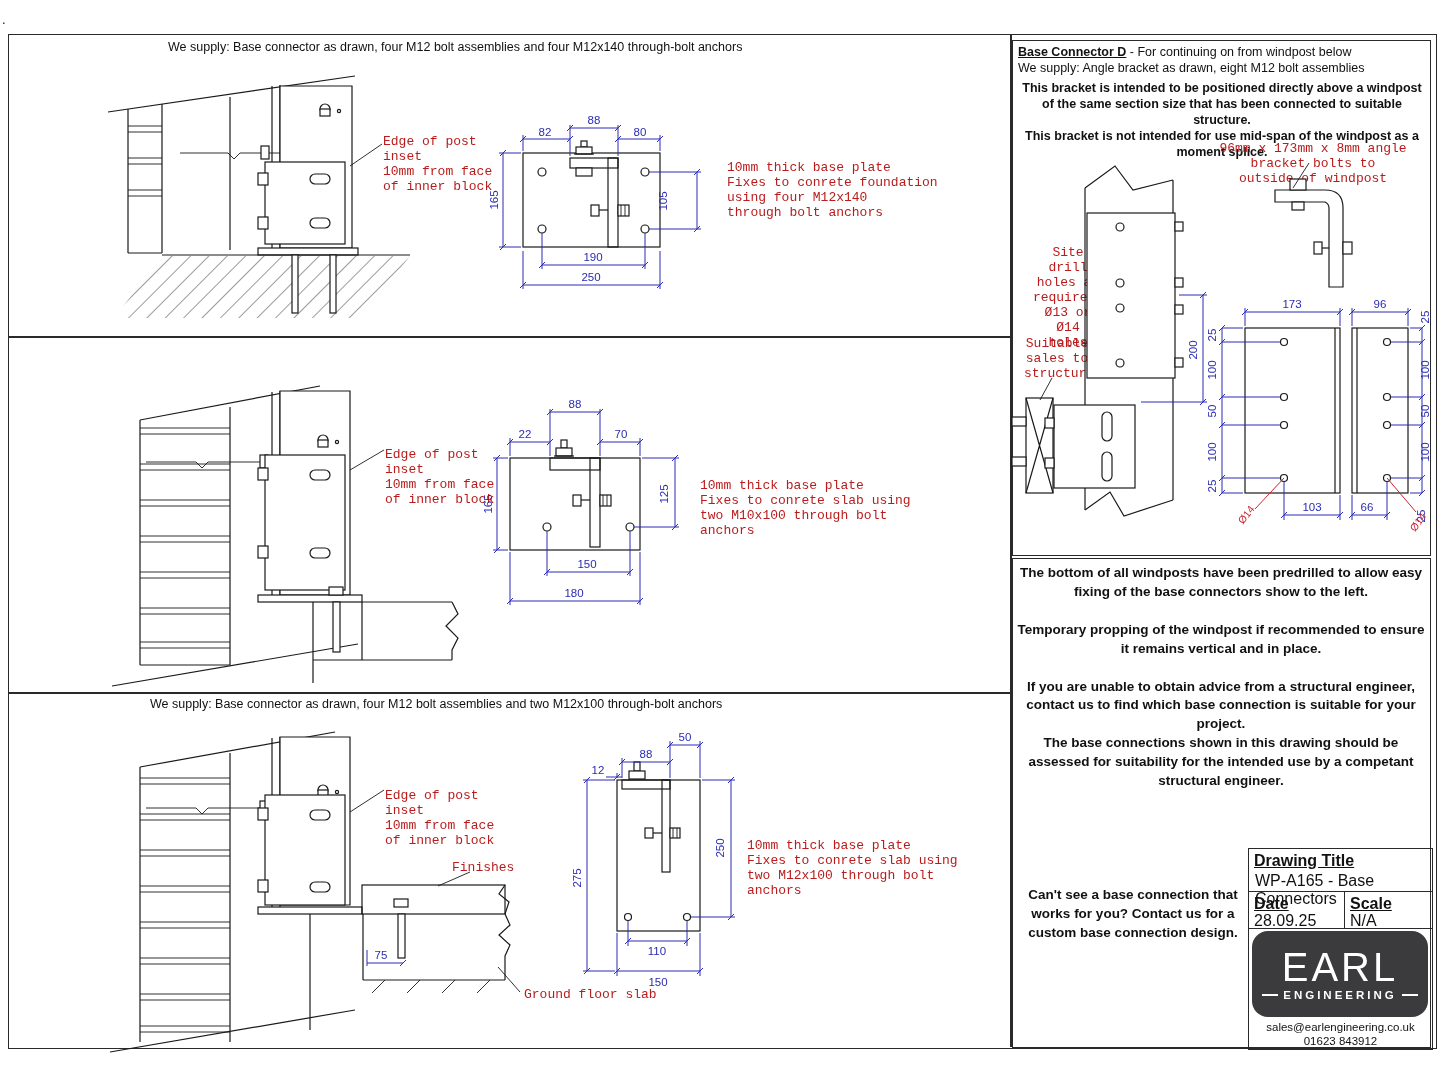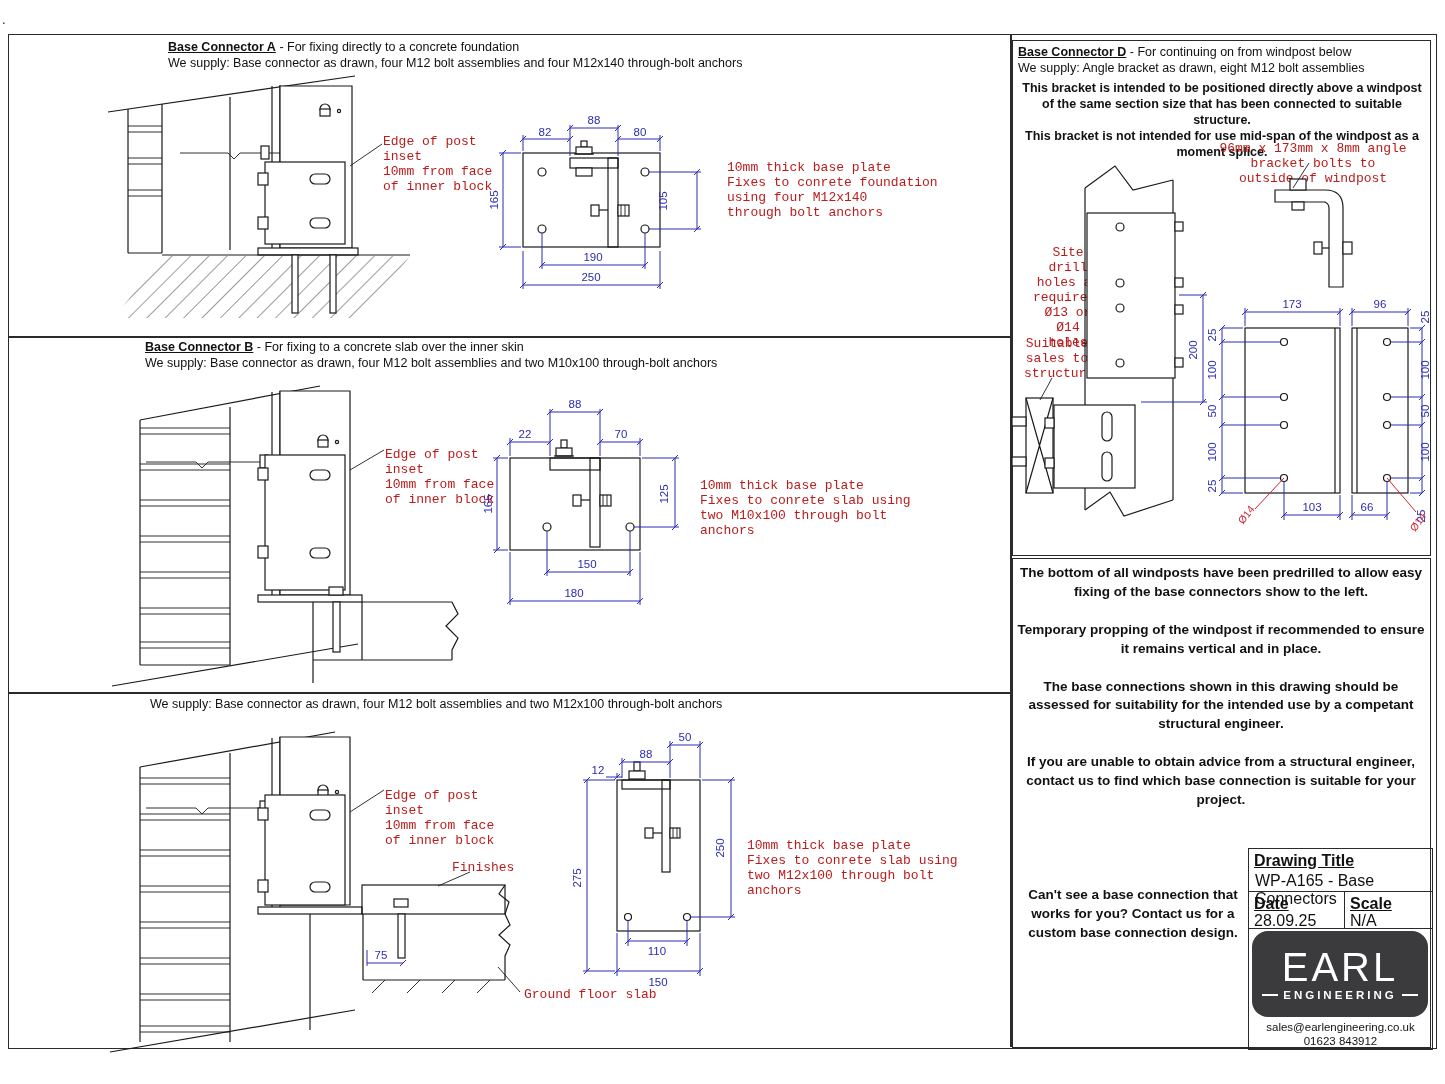--- a/index.html
+++ b/index.html
@@ -41,21 +41,20 @@
   <div class="abs" style="left:2px;top:12px;font-size:13px;">.</div>
 
   <div class="box" style="left:8px;top:34px;width:1427px;height:1013px;"></div>
   <div class="bline" style="left:9px;top:336px;width:1001px;height:1.5px;"></div>
   <div class="bline" style="left:9px;top:692px;width:1001px;height:1.5px;"></div>
   <div class="bline" style="left:1010px;top:35px;width:1.5px;height:1012px;"></div>
   <div class="box" style="left:1012px;top:40px;width:417px;height:514px;"></div>
   <div class="box" style="left:1012px;top:558px;width:417px;height:488px;"></div>
 
   <div class="phdr" style="left:168px;top:39px;">
-    <div><span class="b">Base Connector A</span><span> - For fixing directly to a concrete foundation</span></div>
     <div>We supply: Base connector as drawn, four M12 bolt assemblies and four M12x140 through-bolt anchors</div>
   </div>
 
   <svg style="left:100px;top:70px;" width="330" height="250" viewBox="0 0 330 250">
     <defs>
       <pattern id="gndA" width="13" height="13" patternUnits="userSpaceOnUse" patternTransform="rotate(45)">
         <line x1="0" y1="0" x2="0" y2="13" stroke="#3a3a3a" stroke-width="1"></line>
       </pattern>
     </defs>
     <path class="ln" d="M8,42 L255,6"></path>
@@ -121,24 +120,20 @@
     <path class="dim" d="M47,125 V161 M150,125 V161 M47,157 H150 M44,160 l6,-6 M147,160 l6,-6"></path>
     <text class="dimtxt" x="98" y="153" text-anchor="middle">190</text>
     <path class="dim" d="M28,143 V181 M165,143 V181 M28,177 H165 M25,180 l6,-6 M162,180 l6,-6"></path>
     <text class="dimtxt" x="96" y="173" text-anchor="middle">250</text>
   </svg>
   <div class="lbl" style="left:727px;top:160px;">10mm thick base plate
 Fixes to conrete foundation
 using four M12x140
 through bolt anchors</div>
 
-  <div class="phdr" style="left:145px;top:339px;">
-    <div><span class="b">Base Connector B</span><span> - For fixing to a concrete slab over the inner skin</span></div>
-    <div>We supply: Base connector as drawn, four M12 bolt assemblies and two M10x100 through-bolt anchors</div>
-  </div>
 
   <svg style="left:100px;top:378px;" width="390" height="315" viewBox="0 0 390 315">
     <path class="ln" d="M40,42 L220,8"></path>
     <path class="ln" d="M40,42 V287 M130,29 V287 M40,287 H130"></path>
     <path class="lnt" d="M40,50H130 M40,56H130 M40,86H130 M40,92H130 M40,122H130 M40,128H130 M40,158H130 M40,164H130 M40,194H130 M40,200H130 M40,230H130 M40,236H130 M40,264H130 M40,270H130"></path>
     <path class="lnt" d="M46,84 H96 L102,90 L108,84 H160"></path>
     <rect class="lnf" x="160" y="77" width="8" height="13"></rect>
       <path class="lnt" d="M168,84 H184"></path>
       <rect class="lnf" x="184" y="80" width="6" height="8"></rect>
     <path class="ln" d="M172,14 V219 M180,13 V219"></path>
@@ -384,22 +379,22 @@
     <text class="dimtxt" transform="rotate(-90 413 356)" x="413" y="356" text-anchor="middle">25</text>
     <path class="dim" d="M340,335 V360 M375,322 V360 M340,355 H375 M337,358 l6,-6 M372,358 l6,-6"></path>
     <text class="dimtxt" x="355" y="351" text-anchor="middle">66</text>
     <path class="redd" d="M375,318 L404,352"></path>
     <text class="redtxt" transform="rotate(-55 409 364)" x="409" y="364" text-anchor="middle">Ø14</text>
   </svg>
 
   <div class="abs" style="left:1016px;top:564px;width:410px;">
     <div class="note" style="position:static;margin-bottom:19px;">The bottom of all windposts have been predrilled to allow easy fixing of the base connectors show to the left.</div>
     <div class="note" style="position:static;margin-bottom:19px;">Temporary propping of the windpost if recommended to ensure it remains vertical and in place.</div>
+    <div class="note" style="position:static;">If you are unable to obtain advice from a structural engineer, contact us to find which base connection is suitable for your project.</div>
     <div class="note" style="position:static;margin-bottom:19px;">The base connections shown in this drawing should be assessed for suitability for the intended use by a competant structural engineer.</div>
-    <div class="note" style="position:static;">If you are unable to obtain advice from a structural engineer, contact us to find which base connection is suitable for your project.</div>
   </div>
   <div class="note" style="left:1016px;top:886px;width:234px;">Can't see a base connection that works for you?  Contact us for a custom base connection design.</div>
 
   <div class="tb">
     <div class="cell lab" style="left:5px;top:3px;">Drawing Title</div>
     <div class="cell" style="left:6px;top:23px;">WP-A165 - Base Connectors</div>
     <div class="bline" style="left:0;top:42px;width:100%;height:1.2px;"></div>
     <div class="cell lab" style="left:5px;top:46px;">Date</div>
     <div class="cell" style="left:5px;top:63px;">28.09.25</div>
     <div class="bline" style="left:95px;top:42px;width:1.2px;height:37px;"></div>

